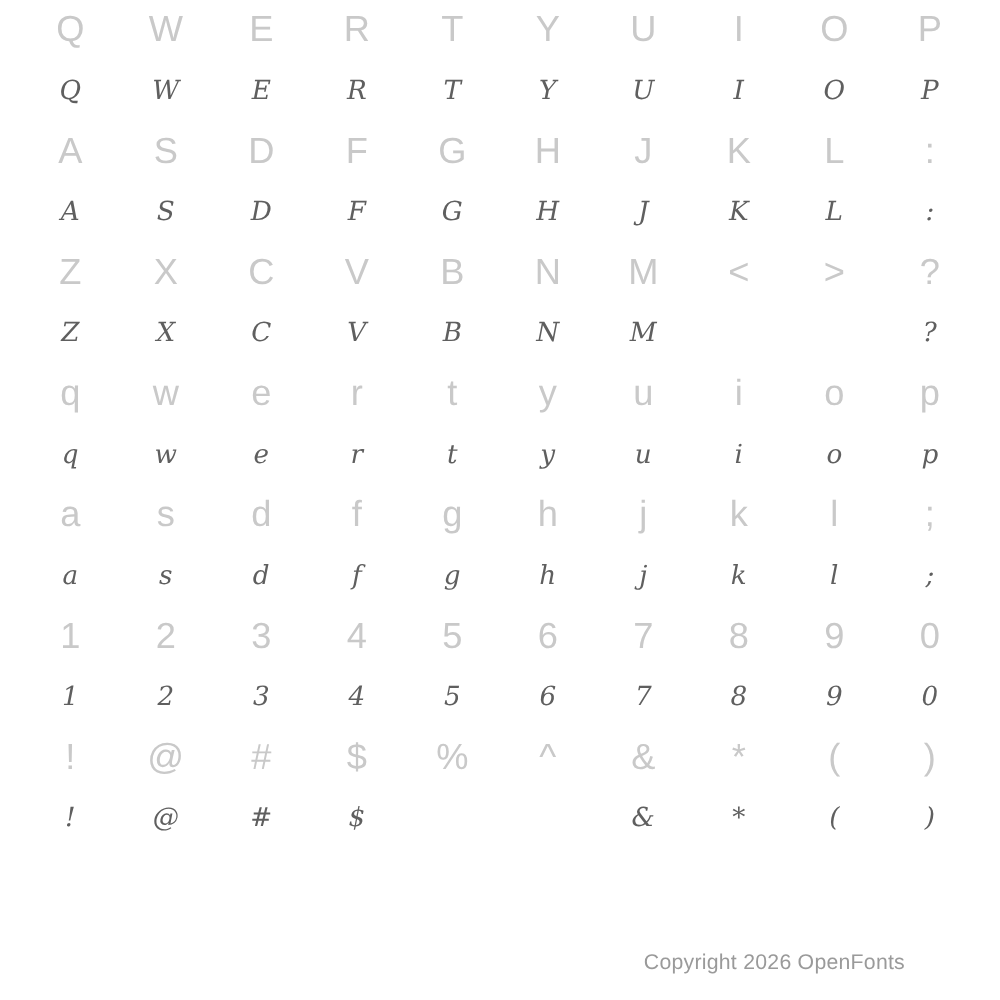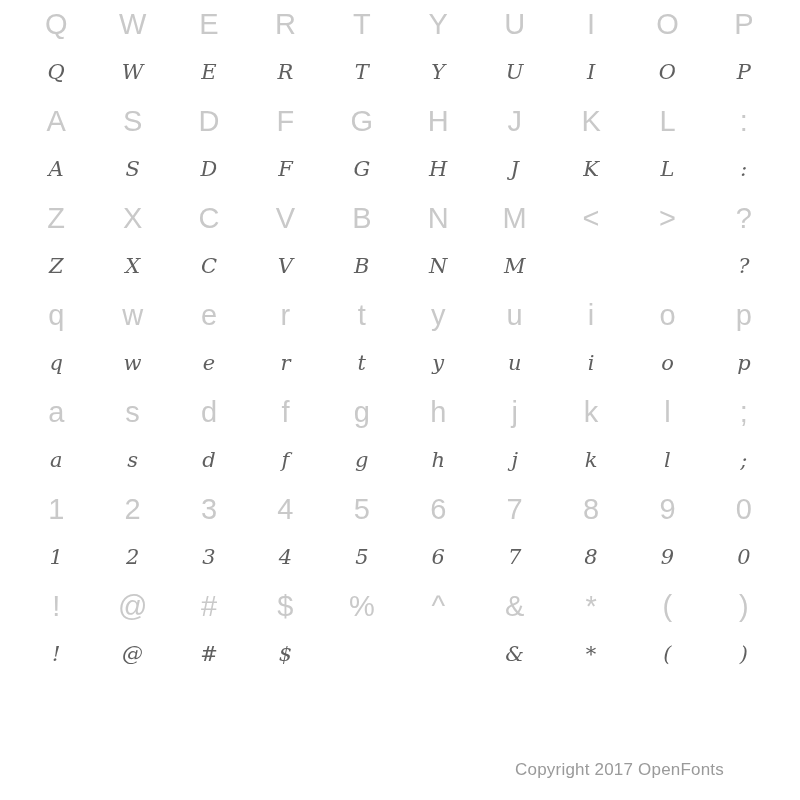--- a/index.html
+++ b/index.html
@@ -241,14 +241,14 @@
       <div class="cell blank"></div>
       <div class="cell blank"></div>
       <div class="cell">&amp;</div>
       <div class="cell">*</div>
       <div class="cell">(</div>
       <div class="cell">)</div>
     </div>
   </div>
 
 <div id="footer">
-  <span id="copyright">Copyright 2017 OpenFonts</span>
+  <span id="copyright">Copyright 2026 OpenFonts</span>
 </div>
 
 </body></html>

